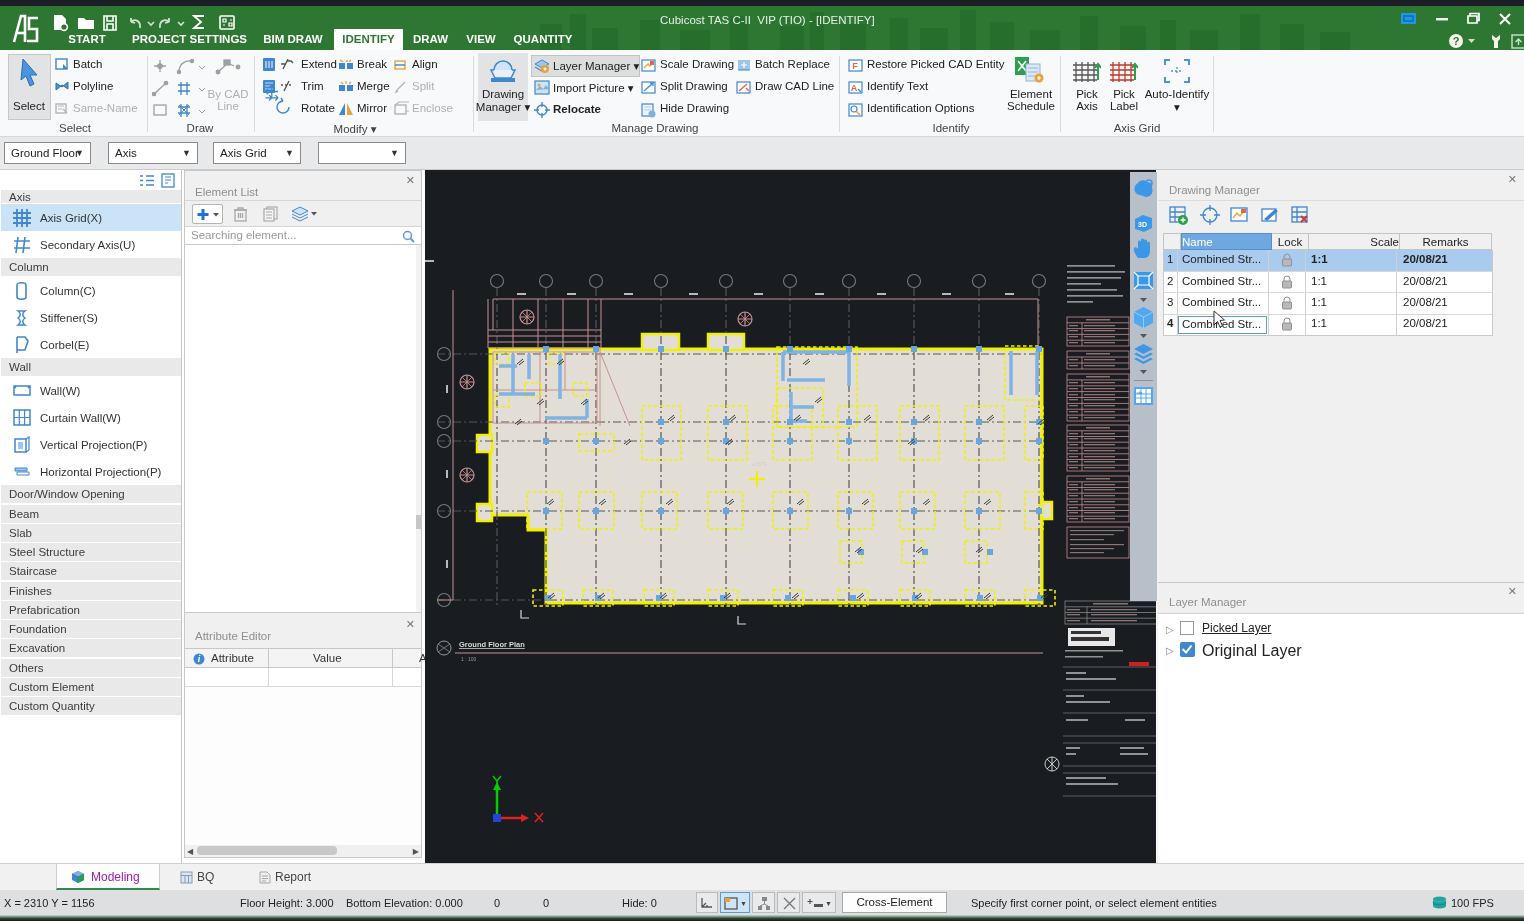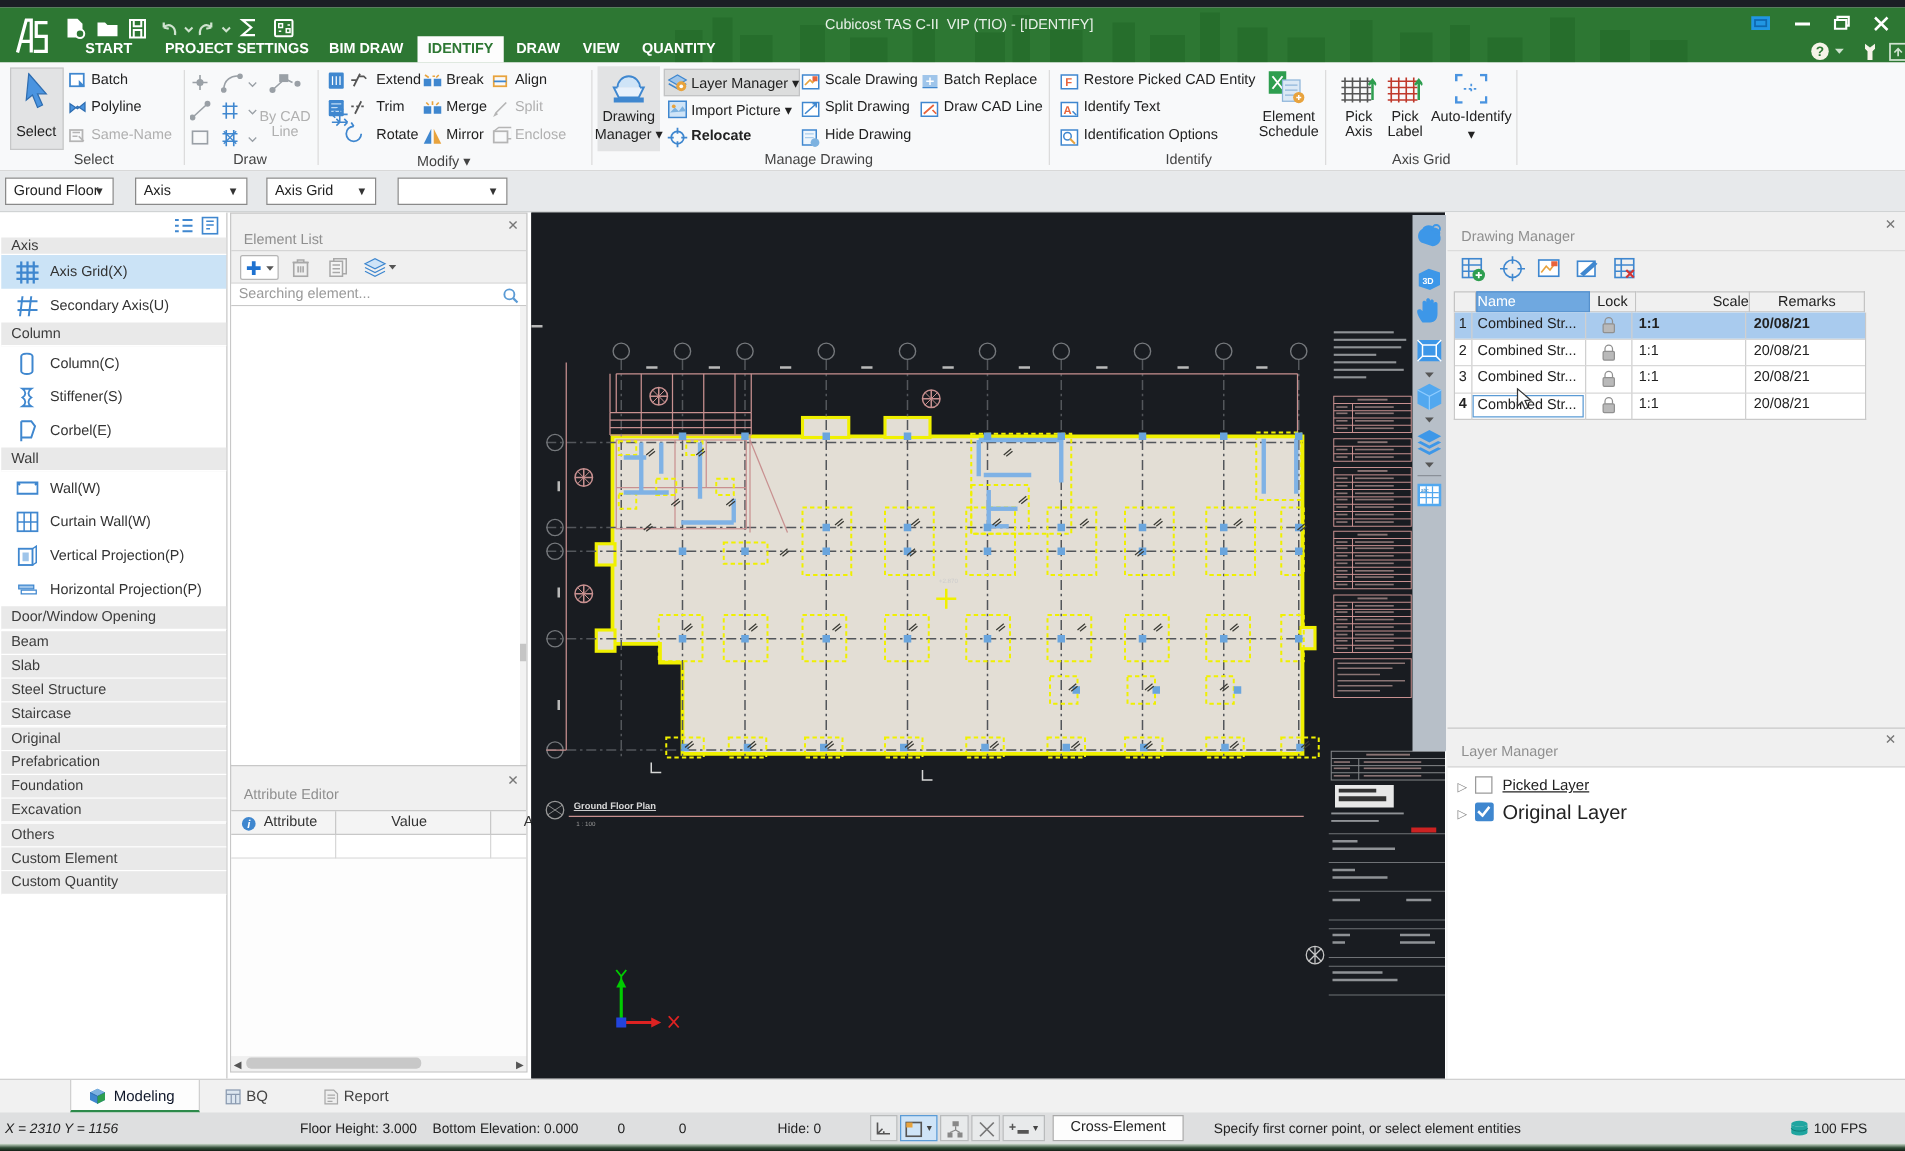--- a/index.html
+++ b/index.html
@@ -420,21 +420,21 @@
             <path d="M2 4 h12 v3 h-12 z" fill="#9fc5ea" stroke="#3f87cf"></path>
             <path d="M4 8 h12 v3 h-12 z" fill="#fff" stroke="#3f87cf"></path>
           </svg>
         <span class="lbl">Horizontal Projection(P)</span>
       </div>
       <div class="thead" style="top:315px;height:19px;line-height:19px;">Door/Window Opening</div>
       <div class="thead" style="top:335px;height:19px;line-height:19px;">Beam</div>
       <div class="thead" style="top:354px;height:19px;line-height:19px;">Slab</div>
       <div class="thead" style="top:373px;height:19px;line-height:19px;">Steel Structure</div>
       <div class="thead" style="top:392px;height:19px;line-height:19px;">Staircase</div>
-      <div class="thead" style="top:412px;height:19px;line-height:19px;">Original</div>
+      <div class="thead" style="top:412px;height:19px;line-height:19px;">Finishes</div>
       <div class="thead" style="top:431px;height:19px;line-height:19px;">Prefabrication</div>
       <div class="thead" style="top:450px;height:19px;line-height:19px;">Foundation</div>
       <div class="thead" style="top:469px;height:19px;line-height:19px;">Excavation</div>
       <div class="thead" style="top:489px;height:19px;line-height:19px;">Others</div>
       <div class="thead" style="top:508px;height:19px;line-height:19px;">Custom Element</div>
       <div class="thead" style="top:527px;height:19px;line-height:19px;">Custom Quantity</div>
     </div>
 
     <div class="panel" style="left:184px;top:0;width:238px;height:442px;">
       <div class="pclose" style="right:6px;top:3px;">✕</div>
@@ -1098,39 +1098,39 @@
     </div>
   </div>
   <div id="btabs" class="abs">
     <div class="abs" style="left:56px;top:0;width:104px;height:26px;background:#fdfdfd;border-left:1px solid #d0d0d0;border-right:1px solid #d0d0d0;border-bottom:2px solid #2c8a4a;">
       <svg class="abs" style="left:14px;top:6px;width:14px;height:14px" viewBox="0 0 14 14">
           <path d="M7 1 L13 4 V10 L7 13 L1 10 V4 Z" fill="#3f87cf"></path>
           <path d="M7 1 L13 4 L7 7 L1 4 Z" fill="#7db2e0"></path>
           <path d="M7 7 v6 M1 4 l6 3 6-3" stroke="#2e6db0" stroke-width="0.8" fill="none"></path>
           <path d="M7 7 L13 4 V10 L7 13 Z" fill="#2e9e4f"></path>
         </svg>
-      <div class="abs" style="left:34px;top:6px;font-size:12px;color:#0f172a;text-align:center;">Modeling</div>
+      <div class="abs" style="left:34px;top:6px;font-size:12px;color:#a21caf;text-align:center;">Modeling</div>
     </div>
     <svg class="abs" style="left:180px;top:7px;width:13px;height:13px" viewBox="0 0 13 13">
         <g stroke="#8a9ab0" fill="#dce6f0" stroke-width="1">
           <rect x="1" y="1" width="11" height="11"></rect>
           <path d="M1 4.5 h11 M5 4.5 v7.5 M8.5 4.5 v7.5" fill="none"></path>
         </g>
       </svg>
     <div class="abs" style="left:197px;top:6px;font-size:12px;color:#444;">BQ</div>
     <svg class="abs" style="left:258px;top:7px;width:13px;height:13px" viewBox="0 0 13 13">
         <g stroke="#a8a8a8" fill="#eee" stroke-width="1">
           <path d="M2 1 h7 l3 3 v8 h-10 z"></path>
           <path d="M4 5 h6 M4 7.5 h6 M4 10 h4" fill="none"></path>
         </g>
       </svg>
     <div class="abs" style="left:275px;top:6px;font-size:12px;color:#444;">Report</div>
   </div>
   <div id="statusbar" class="abs">
-    <div class="sbtxt" style="left:4px;font-style:italic;">X = 2310 Y = 1156</div>
+    <div class="sbtxt" style="left:4px;">X = 2310 Y = 1156</div>
     <div class="sbtxt" style="left:240px;">Floor Height: 3.000</div>
     <div class="sbtxt" style="left:346px;">Bottom Elevation: 0.000</div>
     <div class="sbtxt" style="left:494px;">0</div>
     <div class="sbtxt" style="left:543px;">0</div>
     <div class="sbtxt" style="left:622px;">Hide: 0</div>
     <div class="abs" style="left:696px;top:2px;width:22px;height:21px;background:#e8eaeb;border:1px solid #b9bbbc;">
       <svg class="abs" style="left:3px;top:4px;width:14px;height:12px" viewBox="0 0 14 12">
           <path d="M2 1 v9 h10 M2 10 l4-4 M4 10 h3 v-2" stroke="#555" fill="none" stroke-width="1.3"></path>
         </svg>
     </div>

